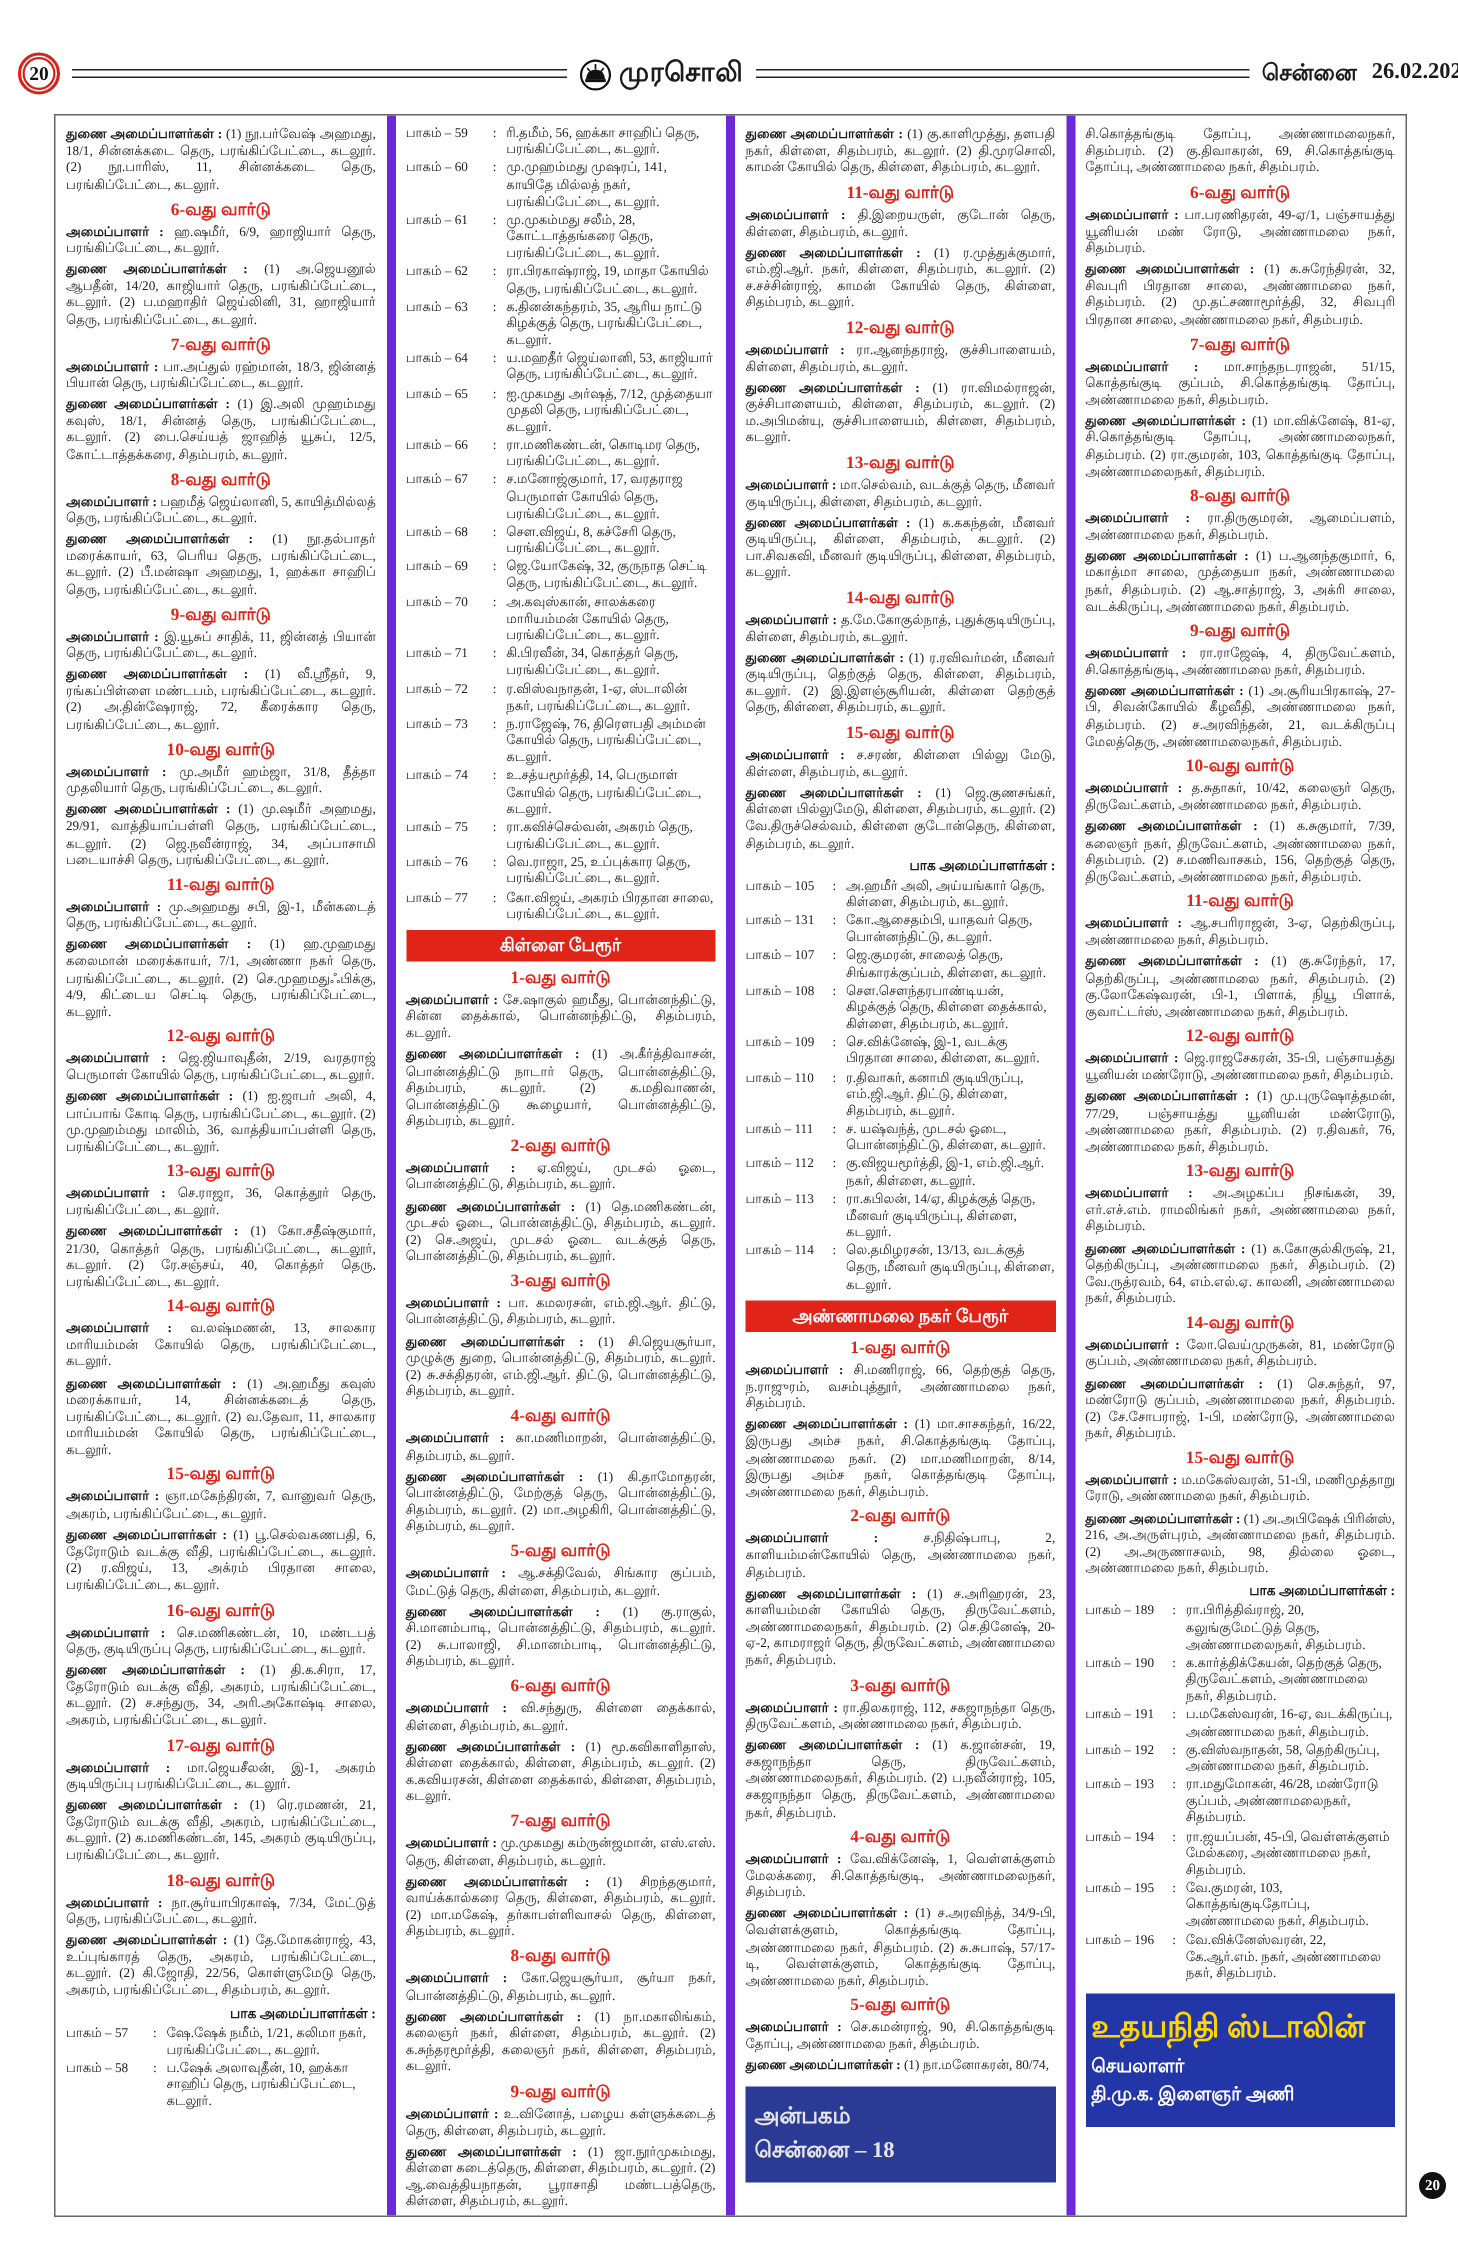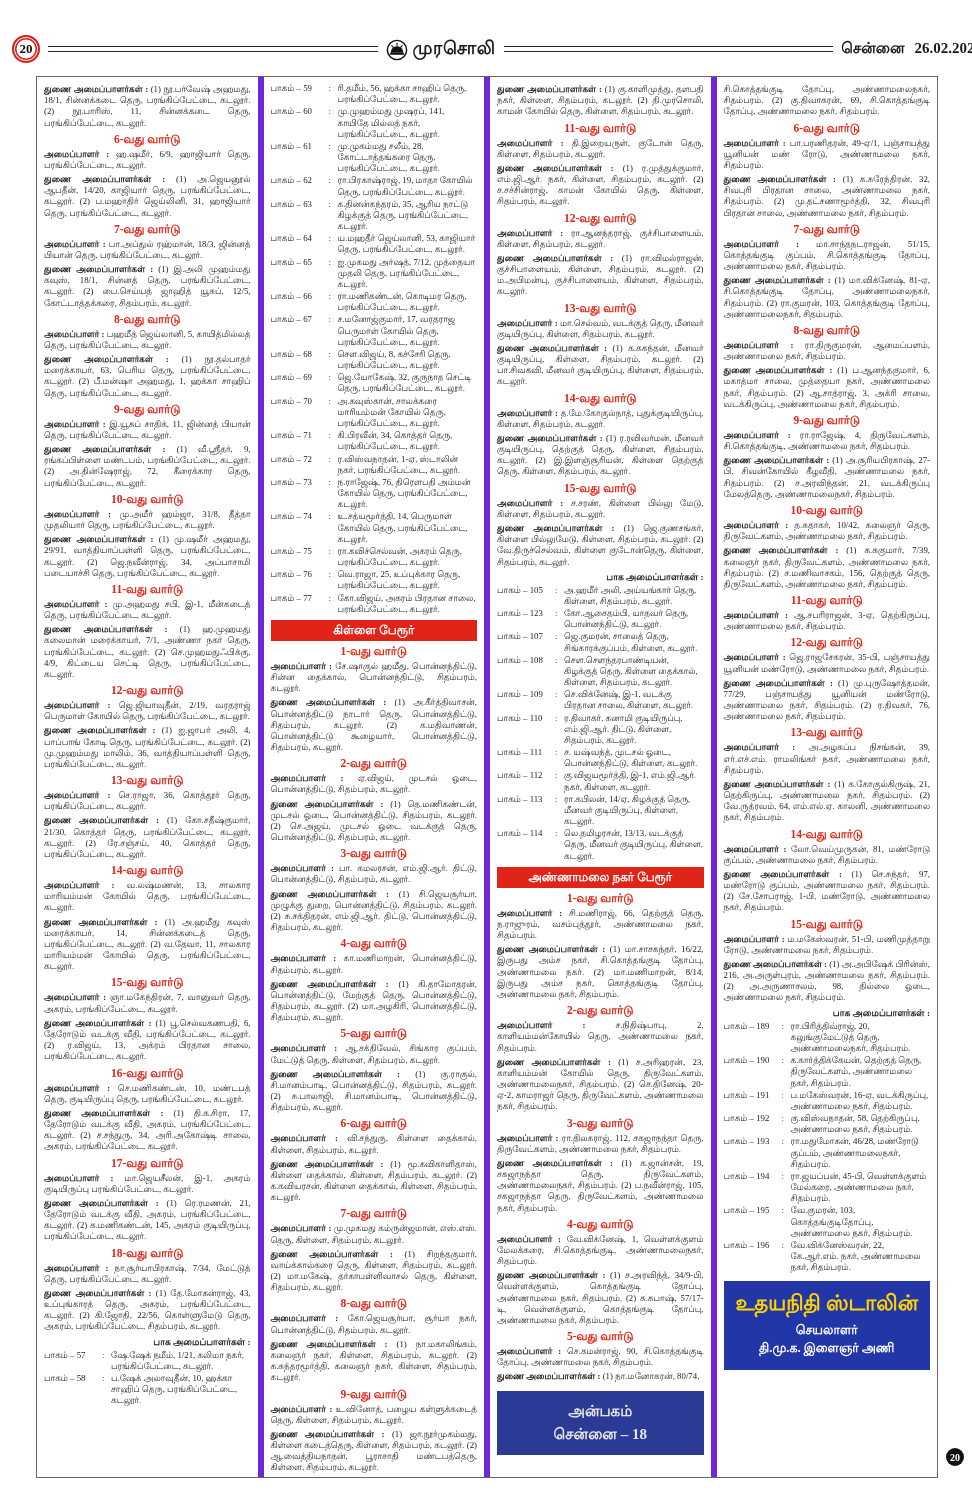--- a/index.html
+++ b/index.html
@@ -22,21 +22,21 @@
   .para{margin:2px 0 3px 0;font-size:8.8px;line-height:1.27;text-align:justify;}
   .para b{font-weight:bold;}
   .ward{color:#e02417;font-weight:bold;font-size:11.5px;text-align:center;margin:4px 0 2px 0;}
   .banner{background:#e02417;color:#fff;font-weight:bold;font-size:12px;text-align:center;padding:3px 0;margin:5px 0 3px 0;}
   .sub{font-weight:bold;font-size:9.2px;text-align:right;margin:4px 0 2px 0;}
   .part{display:flex;font-size:8.8px;line-height:1.27;margin:1px 0;}
   .part .pl{flex:0 0 58px;}
   .part .pc{flex:0 0 9px;}
   .part .pt{flex:1;text-align:left;}
   
-  .notice{margin:8px 0 0 0;padding:9px 6px;text-align:center;}
+  .notice{margin:8px 0 0 0;padding:9px 6px;}
   .n-anbagam{background:#2b3a94;color:#e5e5e5;}
   .n-anbagam .nl{font-weight:bold;font-size:15px;line-height:1.55;}
   .n-udhay{background:#2336a8;color:#fff;padding:10px 4px 12px 4px;}
   .n-udhay .nl0{color:#ffd400;font-weight:bold;font-size:21px;line-height:1.2;margin-bottom:4px;}
   .n-udhay .nl{font-weight:bold;font-size:12.5px;line-height:1.5;}
   
   .foot-circle{position:absolute;right:30px;top:1448px;width:18px;height:18px;background:#111;color:#fff;
         border-radius:50%;display:flex;align-items:center;justify-content:center;font-size:10px;font-weight:bold;}
 </style>
 </head>
@@ -263,21 +263,21 @@
         <div class="ward">15-வது வார்டு</div>
         <p class="para"><b>அமைப்பாளர் :</b> ச.சரண், கிள்ளை பில்லு மேடு, கிள்ளை, சிதம்பரம், கடலூர்.</p>
         <p class="para"><b>துணை அமைப்பாளர்கள் :</b> (1) ஜெ.குணசங்கர், கிள்ளை பில்லுமேடு, கிள்ளை, சிதம்பரம், கடலூர். (2) வே.திருச்செல்வம், கிள்ளை குடோன்தெரு, கிள்ளை, சிதம்பரம், கடலூர்.</p>
         <div class="sub">பாக அமைப்பாளர்கள் :</div>
         <div class="part">
           <span class="pl">பாகம் – 105</span>
           <span class="pc">:</span>
           <span class="pt">அ.ஹமீர் அலி, அய்யங்கார் தெரு, கிள்ளை, சிதம்பரம், கடலூர்.</span>
         </div>
         <div class="part">
-          <span class="pl">பாகம் – 123</span>
+          <span class="pl">பாகம் – 131</span>
           <span class="pc">:</span>
           <span class="pt">கோ.ஆசைதம்பி, யாதவர் தெரு, பொன்னந்திட்டு, கடலூர்.</span>
         </div>
         <div class="part">
           <span class="pl">பாகம் – 107</span>
           <span class="pc">:</span>
           <span class="pt">ஜெ.குமரன், சாலைத் தெரு, சிங்காரக்குப்பம், கிள்ளை, கடலூர்.</span>
         </div>
         <div class="part">
           <span class="pl">பாகம் – 108</span>
@@ -347,20 +347,21 @@
         <p class="para"><b>அமைப்பாளர் :</b> ரா.திருகுமரன், ஆமைப்பளம், அண்ணாமலை நகர், சிதம்பரம்.</p>
         <p class="para"><b>துணை அமைப்பாளர்கள் :</b> (1) ப.ஆனந்தகுமார், 6, மகாத்மா சாலை, முத்தையா நகர், அண்ணாமலை நகர், சிதம்பரம். (2) ஆ.சாத்ராஜ், 3, அக்ரி சாலை, வடக்கிருப்பு, அண்ணாமலை நகர், சிதம்பரம்.</p>
         <div class="ward">9-வது வார்டு</div>
         <p class="para"><b>அமைப்பாளர் :</b> ரா.ராஜேஷ், 4, திருவேட்களம், சி.கொத்தங்குடி, அண்ணாமலை நகர், சிதம்பரம்.</p>
         <p class="para"><b>துணை அமைப்பாளர்கள் :</b> (1) அ.சூரியபிரகாஷ், 27-பி, சிவன்கோயில் கீழவீதி, அண்ணாமலை நகர், சிதம்பரம். (2) ச.அரவிந்தன், 21, வடக்கிருப்பு மேலத்தெரு, அண்ணாமலைநகர், சிதம்பரம்.</p>
         <div class="ward">10-வது வார்டு</div>
         <p class="para"><b>அமைப்பாளர் :</b> த.சுதாகர், 10/42, கலைஞர் தெரு, திருவேட்களம், அண்ணாமலை நகர், சிதம்பரம்.</p>
         <p class="para"><b>துணை அமைப்பாளர்கள் :</b> (1) க.சுகுமார், 7/39, கலைஞர் நகர், திருவேட்களம், அண்ணாமலை நகர், சிதம்பரம். (2) ச.மணிவாசகம், 156, தெற்குத் தெரு, திருவேட்களம், அண்ணாமலை நகர், சிதம்பரம்.</p>
         <div class="ward">11-வது வார்டு</div>
         <p class="para"><b>அமைப்பாளர் :</b> ஆ.சபரிராஜன், 3-ஏ, தெற்கிருப்பு, அண்ணாமலை நகர், சிதம்பரம்.</p>
+        <p class="para"><b>துணை அமைப்பாளர்கள் :</b> (1) கு.சுரேந்தர், 17, தெற்கிருப்பு, அண்ணாமலை நகர், சிதம்பரம். (2) கு.லோகேஷ்வரன், பி-1, பிளாக், நியூ பிளாக், குவாட்டர்ஸ், அண்ணாமலை நகர், சிதம்பரம்.</p>
         <div class="ward">12-வது வார்டு</div>
         <p class="para"><b>அமைப்பாளர் :</b> ஜெ.ராஜசேகரன், 35-பி, பஞ்சாயத்து யூனியன் மண்ரோடு, அண்ணாமலை நகர், சிதம்பரம்.</p>
         <p class="para"><b>துணை அமைப்பாளர்கள் :</b> (1) மு.புருஷோத்தமன், 77/29, பஞ்சாயத்து யூனியன் மண்ரோடு, அண்ணாமலை நகர், சிதம்பரம். (2) ர.திவகர், 76, அண்ணாமலை நகர், சிதம்பரம்.</p>
         <div class="ward">13-வது வார்டு</div>
         <p class="para"><b>அமைப்பாளர் :</b> அ.அழகப்ப நிசங்கன், 39, எர்.எச்.எம். ராமலிங்கர் நகர், அண்ணாமலை நகர், சிதம்பரம்.</p>
         <p class="para"><b>துணை அமைப்பாளர்கள் :</b> (1) க.கோகுல்கிருஷ், 21, தெற்கிருப்பு, அண்ணாமலை நகர், சிதம்பரம். (2) வே.ருத்ரவம், 64, எம்.எல்.ஏ. காலனி, அண்ணாமலை நகர், சிதம்பரம்.</p>
         <div class="ward">14-வது வார்டு</div>
         <p class="para"><b>அமைப்பாளர் :</b> லோ.வெய்முருகன், 81, மண்ரோடு குப்பம், அண்ணாமலை நகர், சிதம்பரம்.</p>
         <p class="para"><b>துணை அமைப்பாளர்கள் :</b> (1) செ.சுந்தர், 97, மண்ரோடு குப்பம், அண்ணாமலை நகர், சிதம்பரம். (2) சே.சோபராஜ், 1-பி, மண்ரோடு, அண்ணாமலை நகர், சிதம்பரம்.</p>
         <div class="ward">15-வது வார்டு</div>

